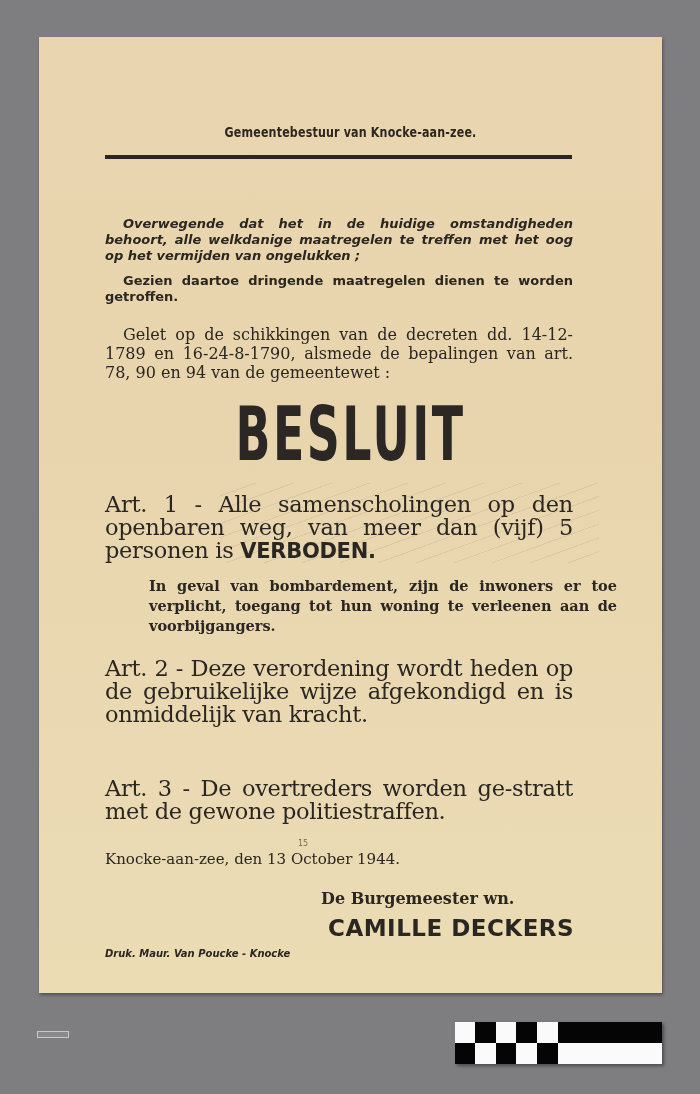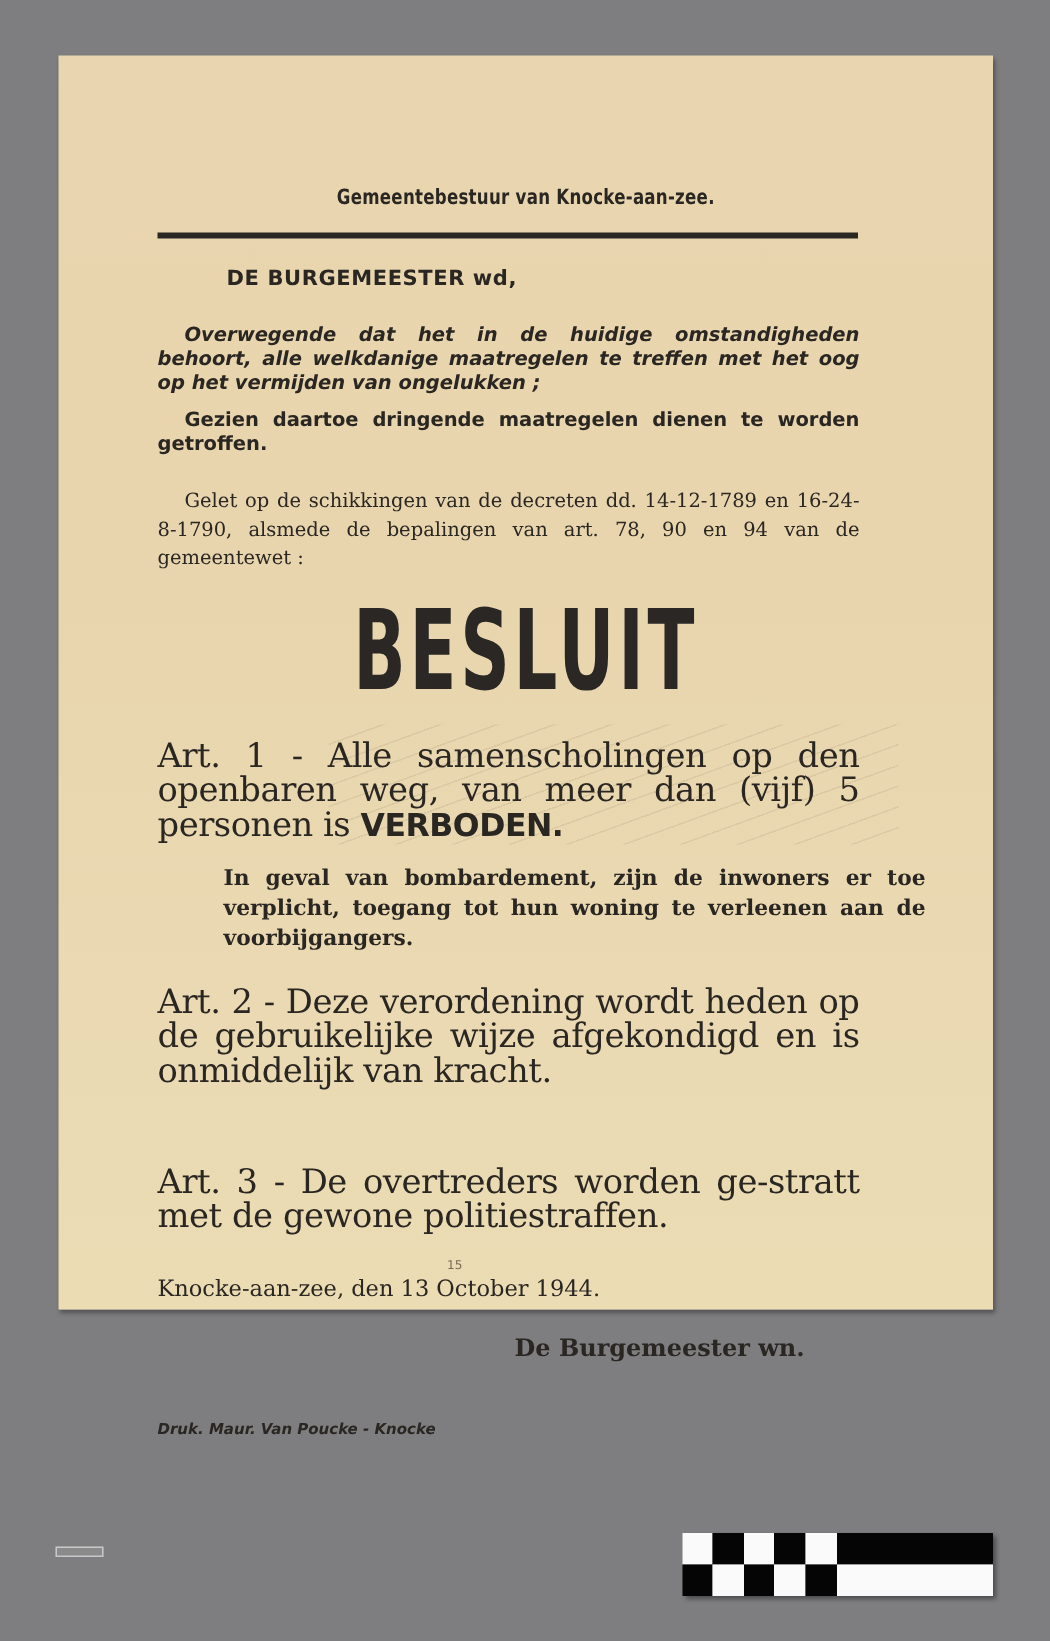--- a/index.html
+++ b/index.html
@@ -1,66 +1,65 @@
 <!DOCTYPE html>
 <html><head>
 <meta charset="utf-8">
 <style>
   html, body { margin:0; padding:0; }
   body {
     width:700px; height:1094px; background:#7e7e80; position:relative; overflow:hidden;
     font-family:"DejaVu Sans", sans-serif;
   }
   .paper {
-    position:absolute; left:39px; top:37px; width:623px; height:836px;
+    position:absolute; left:39px; top:37px; width:623px; height:956px;
     background:linear-gradient(180deg,#e9d6b0 0%,#e8d5ad 40%,#ead9b2 75%,#ebdcb4 100%);
     box-shadow: 1px 2px 3px rgba(0,0,0,0.35);
     color:#2a2622;
   }
   .abs { position:absolute; white-space:nowrap; }
   .header-title {
     left:0; width:100%; top:87px; text-align:center;
     font-family:"DejaVu Sans Condensed","DejaVu Sans", sans-serif; font-weight:bold;
     font-size:14px; transform:scaleX(0.88); letter-spacing:0.2px;
   }
   .rule { left:66px; top:118px; width:467px; height:4px; background:#2b2824; }
   .mayor-title { left:112px; top:141px; font-weight:bold; font-size:14px; letter-spacing:0.4px; }
   .para-bold { font-weight:bold; font-size:13px; line-height:16px; left:66px; width:468px; white-space:normal; text-align:justify; }
   .para-bold .first { padding-left:18px; }
-  .para-serif { font-family:"DejaVu Serif", serif; font-size:13px; line-height:19px; left:66px; width:468px; white-space:normal; text-align:justify; }
+  .para-serif { font-family:"DejaVu Serif", serif; font-size:16px; line-height:19px; left:66px; width:468px; white-space:normal; text-align:justify; }
   .besluit {
     left:0; width:100%; top:360px; text-align:center;
     font-family:"DejaVu Sans", sans-serif; font-weight:bold; font-size:74px; line-height:74px;
     transform:scaleX(0.62); letter-spacing:4px; color:#2a2724;
   }
   .art { font-family:"DejaVu Serif", serif; font-size:22.5px; line-height:23px; left:66px; width:468px; white-space:normal; text-align:justify; letter-spacing:-0.3px; }
   .art b { font-family:"DejaVu Sans", sans-serif; font-size:21px; }
   .notice { font-family:"DejaVu Serif", serif; font-weight:bold; font-size:14.5px; line-height:20px; left:66px; width:468px; white-space:normal; text-align:justify;margin-left:44px; }
   .date-line { left:66px; top:813px; font-family:"DejaVu Serif", serif; font-size:15px; }
   .hand { left:259px; top:802px; font-size:8px; color:#7a6a58; }
-  .sig-role { left:304px; top:852px; font-family:"DejaVu Serif", serif; font-weight:bold; font-size:16px; }
+  .sig-role { left:282px; top:852px; font-family:"DejaVu Serif", serif; font-weight:bold; font-size:16px; }
   .sig-name { left:289px; top:878px; font-family:"DejaVu Sans", sans-serif; font-weight:bold; font-size:23px; letter-spacing:0.5px; }
   .printer { left:66px; top:911px; font-weight:bold; font-size:10px;font-style:italic; }
   .scale-small { position:absolute; left:37px; top:1031px; width:30px; height:5px; border:1px solid #c8c8c8; background:#8a8a8a; }
   .scale-bar { position:absolute; left:455px; top:1022px; width:207px; height:42px; display:grid;
     grid-template-columns:20px 21px 20px 21px 21px 104px; grid-template-rows:21px 21px; box-shadow:2px 2px 3px rgba(0,0,0,0.4); }
   .scale-bar div { width:100%; height:100%; }
   .w { background:#fafafa; } .k { background:#050505; }
   .hatch { position:absolute; left:180px; top:446px; width:380px; height:80px; pointer-events:none;
     background:repeating-linear-gradient(160deg, transparent 0 12px, rgba(120,100,80,0.12) 12px 13px); }
 </style>
 </head>
 <body>
 
 <div class="paper">
   <div class="hatch"></div>
 
   <div class="abs header-title">Gemeentebestuur van Knocke-aan-zee.</div>
   <div class="abs rule"></div>
-  <div class="abs mayor-title">DE BURGEMEESTER wd,</div>
 
   <div class="abs para-bold" style="top:179px;font-style:italic;">
     <span class="first">Overwegende dat het in de huidige omstandigheden behoort, alle welkdanige maatregelen te treffen met het oog op het vermijden van ongelukken ;</span>
   </div>
   <div class="abs para-bold" style="top:236px;">
     <span class="first">Gezien daartoe dringende maatregelen dienen te worden getroffen.</span>
   </div>
 
   <div class="abs para-serif" style="top:288px; text-indent:18px;">Gelet op de schikkingen van de decreten dd. 14-12-1789 en 16-24-8-1790, alsmede de bepalingen van art. 78, 90 en 94 van de gemeentewet :</div>
 
@@ -72,20 +71,21 @@
   </div>
   <div class="abs notice" style="top:539px;">In geval van bombardement, zijn de inwoners er toe verplicht, toegang tot hun woning te verleenen aan de voorbijgangers.</div>
 
   <div class="abs art" style="top:620px;">Art. 2 - Deze verordening wordt heden op de gebruikelijke wijze afgekondigd en is onmiddelijk van kracht.</div>
   <div class="abs art" style="top:740px;">Art. 3 - De overtreders worden ge-stratt met de gewone politiestraffen.</div>
 
   <div class="abs hand">15</div>
   <div class="abs date-line">Knocke-aan-zee, den 13 October 1944.</div>
 
   <div class="abs sig-role">De Burgemeester wn.</div>
+  <div class="abs sig-name">CAMILLE DECKERS</div>
 
   <div class="abs printer">Druk. Maur. Van Poucke - Knocke</div>
 </div>
 
 <div class="scale-small"></div>
 
 <div class="scale-bar">
   <div class="w"></div>
   <div class="k"></div>
   <div class="w"></div>

